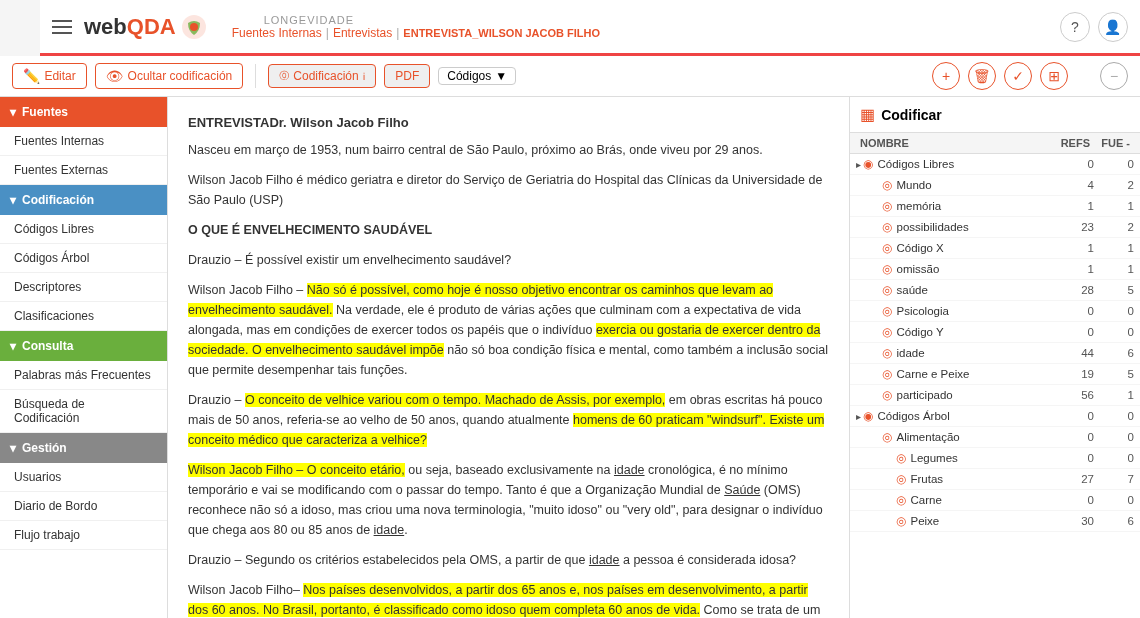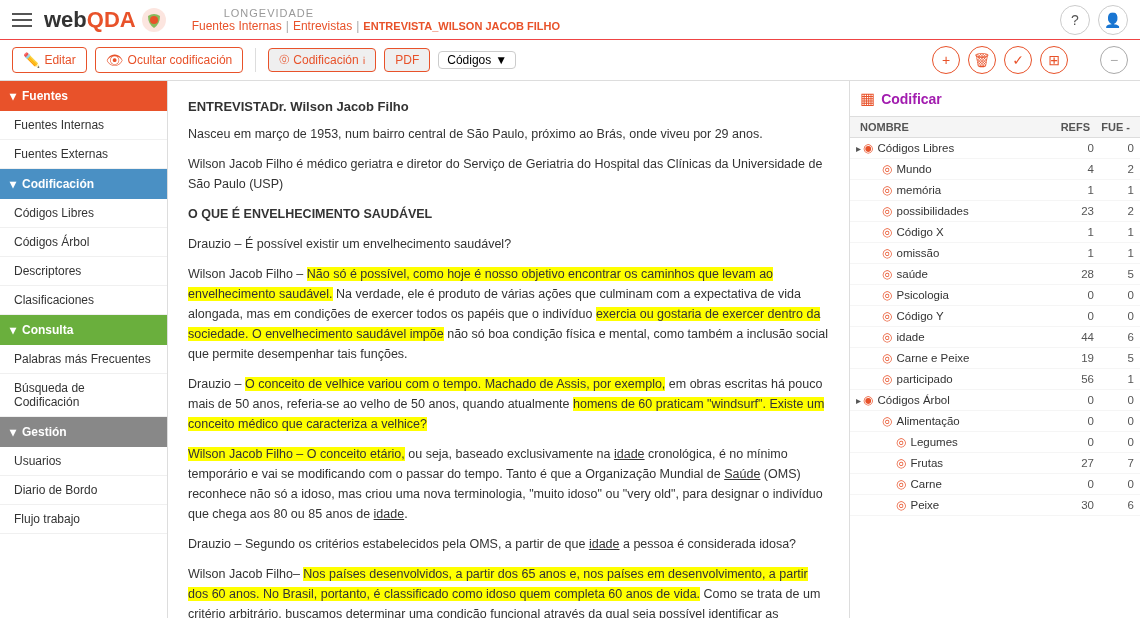--- a/index.html
+++ b/index.html
@@ -1,19 +1,19 @@
 <!DOCTYPE html>
 <html><head>
   <meta charset="utf-8">
   <style>
     * { box-sizing: border-box; margin: 0; padding: 0; }
     body { font-family: Arial, sans-serif; font-size: 13px; background: #f5f5f5; display: flex; flex-direction: column; height: 618px; overflow: hidden; }
 
     
-    .top-bar { display: flex; align-items: center; background: #fff; border-bottom: 1px solid #ef4444; padding: 0 12px; height: 40px; flex-shrink: 0; }
+    .top-bar { display: flex; align-items: center; background: #fff; border-bottom: 3px solid #ef4444; padding: 0 12px; height: 56px; flex-shrink: 0; margin-left: 40px; }
     .top-bar .logo { display: flex; align-items: center; margin-right: 24px; }
     .logo-text { font-size: 22px; font-weight: bold; color: #333; }
     .logo-text span { color: #e8522a; }
     .logo-icon { width: 28px; height: 28px; margin-left: 4px; }
     .hamburger { margin-right: 12px; cursor: pointer; display: flex; flex-direction: column; gap: 4px; }
     .hamburger div { width: 20px; height: 2px; background: #555; }
     .breadcrumb-area { flex: 1; }
     .breadcrumb-title { font-size: 11px; color: #999; letter-spacing: 1px; text-transform: uppercase; padding-left: 32px; }
     .breadcrumb-nav { display: flex; align-items: center; gap: 4px; font-size: 12px; }
     .breadcrumb-nav a { color: #e8522a; text-decoration: none; }
@@ -46,21 +46,21 @@
     .content p { margin-bottom: 10px; font-size: 12.5px; line-height: 1.6; color: #333; }
     .content .heading { font-weight: bold; font-size: 13px; margin-bottom: 6px; }
     .highlight-yellow { background: #ffff00; }
     .underline { text-decoration: underline; }
 
     
     .right-panel { width: 290px; flex-shrink: 0; background: #fff; display: flex; flex-direction: column; }
     .right-panel-icon-btn { width: 28px; height: 28px; border-radius: 50%; border: 1px solid #e8522a; background: #fff; cursor: pointer; display: flex; align-items: center; justify-content: center; color: #e8522a; font-size: 14px; }
     .right-panel-icon-btn.minus { border: 1px solid #aaa; color: #aaa; }
     .panel-title-area { display: flex; align-items: center; padding: 8px 10px; border-bottom: 1px solid #ddd; gap: 6px; }
-    .panel-title { font-size: 14px; font-weight: bold; color: #a21caf; }
+    .panel-title { font-size: 14px; font-weight: bold; color: #000000; }
     .codificar-icon { color: #e8522a; font-size: 16px; }
     .tree-header { display: flex; padding: 4px 10px; background: #f5f5f5; border-bottom: 1px solid #ddd; font-size: 11px; font-weight: bold; color: #555; }
     .tree-header .col-name { flex: 1; }
     .tree-header .col-refs { width: 40px; text-align: right; }
     .tree-header .col-fue { width: 40px; text-align: right; }
     .tree-body { flex: 1; overflow-y: auto; }
     .tree-row { display: flex; align-items: center; padding: 3px 6px; font-size: 11.5px; border-bottom: 1px solid #f5f5f5; cursor: pointer; }
     .tree-row .indent { display: inline-block; }
     .tree-row .node-icon { color: #e8522a; margin-right: 4px; font-size: 12px; }
     .tree-row .node-label { flex: 1; color: #333; }

